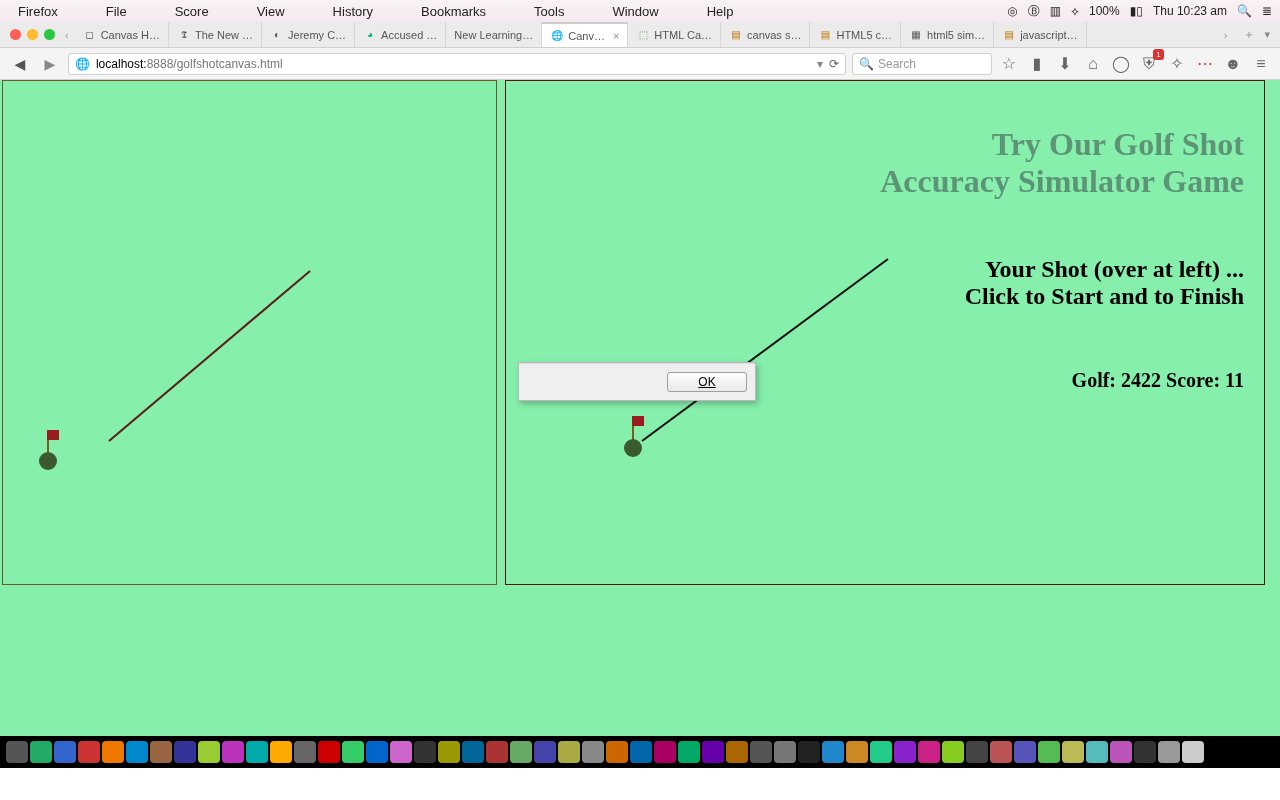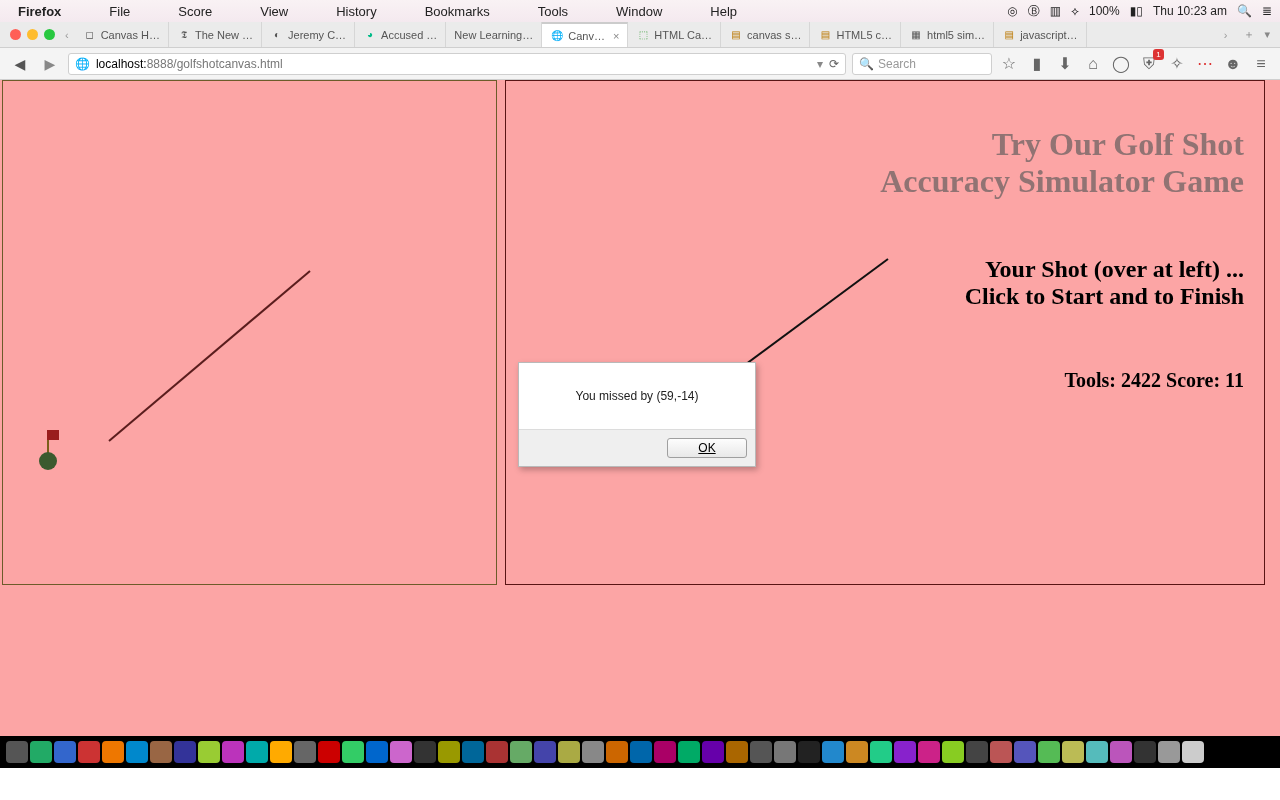--- a/index.html
+++ b/index.html
@@ -1,21 +1,21 @@
 <!DOCTYPE html>
 <html><head>
 <meta charset="utf-8">
 <style>
   * { box-sizing: border-box; margin: 0; padding: 0; }
   html, body { width: 1280px; height: 800px; overflow: hidden; font-family: "Helvetica Neue", Helvetica, Arial, sans-serif; background: #fff; }
 
   
   .menubar { height:22px; background: linear-gradient(#f9f2f4,#f4e9ef); display:flex; align-items:center; font-size:13px; color:#222; padding:0 8px; position:relative; }
   .menubar .apple { font-size:15px; margin-right:10px; }
-  .menubar .app  { font-weight:bold; margin-right:16px;text-align:right; }
+  .menubar .app  { font-weight:normal; margin-right:16px;text-align:right; }
   .menubar .menu { margin-right:16px;margin-left:32px; }
   .menubar .right { position:absolute; right:8px; display:flex; align-items:center; gap:10px; }
   .menubar .right span { font-size:12px; }
 
   
   .ff-tabs { height:26px; background:#ebebeb; display:flex; align-items:center; font-size:11px; color:#555; border-bottom:1px solid #cfcfcf;}
   .traffic { display:flex; gap:6px; margin:0 10px; }
   .traffic div { width:11px; height:11px; border-radius:50%; }
   .tl-red   { background:#ff5f57; } .tl-yellow{ background:#febc2e; } .tl-green { background:#28c840; }
   .navarrow { color:#999; margin-right:6px; cursor:pointer;}
@@ -36,21 +36,21 @@
   .urlbox .spacer{flex:1;}
   .urlbox .security{ color:#888; margin-left:6px;}
   .urlbox .reload{ margin-left:6px; color:#666;}
   .searchbox { width:140px; height:22px; border:1px solid #cfcfcf; border-radius:3px; background:#fff; display:flex; align-items:center; padding:0 6px; font-size:12px; color:#999;}
   .searchbox .s-icon{margin-right:4px;}
   .toolbtn { width:22px; height:22px; display:flex; align-items:center; justify-content:center; color:#666;}
   .badge { position:relative;}
   .badge::after{content:"1"; position:absolute; top:-4px; right:-4px; background:#d33; color:#fff; font-size:8px; width:11px; height:11px; border-radius:3px; display:flex; align-items:center; justify-content:center;}
 
   
-  .page { width:1280px; height:688px; background:#fca5a5; position:relative; }
+  .page { width:1280px; height:688px; background:#86efac; position:relative; }
   .canvas { position:absolute; top:0; width:495px; height:505px; }
   .canvas.left  { left:2px; border:1px solid #6d5b2a; }
   .canvas.right { left:505px; width:760px; border:1px solid #5a1414; }
   .flagpole{ position:absolute; width:2px; background:#7b5e1a; }
   .flag    { position:absolute; width:12px; height:10px; background:#9a1d1d; }
   .hole    { position:absolute; width:18px; height:18px; border-radius:50%; background:#3b5a2f; }
   .shotline{ position:absolute; }
 
   .title   { position:absolute; right:20px; top:45px; font-family:"Times New Roman",serif; font-size:32px; text-align:right; color:#3b4b4b; opacity:.55; font-weight:bold;}
   .instr   { position:absolute; right:20px; top:175px; font-family:"Times New Roman",serif; font-size:24px; text-align:right; color:#000; font-weight:bold;}
@@ -202,29 +202,28 @@
 
     <div class="title">
       <span>Try Our Golf Shot</span><br>
       <span>Accuracy Simulator Game</span>
     </div>
     <div class="instr">
       <span>Your Shot (over at left) ...</span><br>
       <span>Click to Start and to Finish</span>
     </div>
     <div class="score">
-      <span>Tools:</span>
+      <span>Golf:</span>
       <span>2422</span>
       <span>Score:</span>
       <span>11</span>
     </div>
   </div>
 
   <div class="alert">
-    <div class="alert-msg">You missed by (59,-14)</div>
     <div class="alert-bar">
       <button class="alert-ok">OK</button>
     </div>
   </div>
 
   <div class="dock-strip">
     <span class="dockicon" style="background:#555"></span>
     <span class="dockicon" style="background:#2a6"></span>
     <span class="dockicon" style="background:#36c"></span>
     <span class="dockicon" style="background:#c33"></span>

